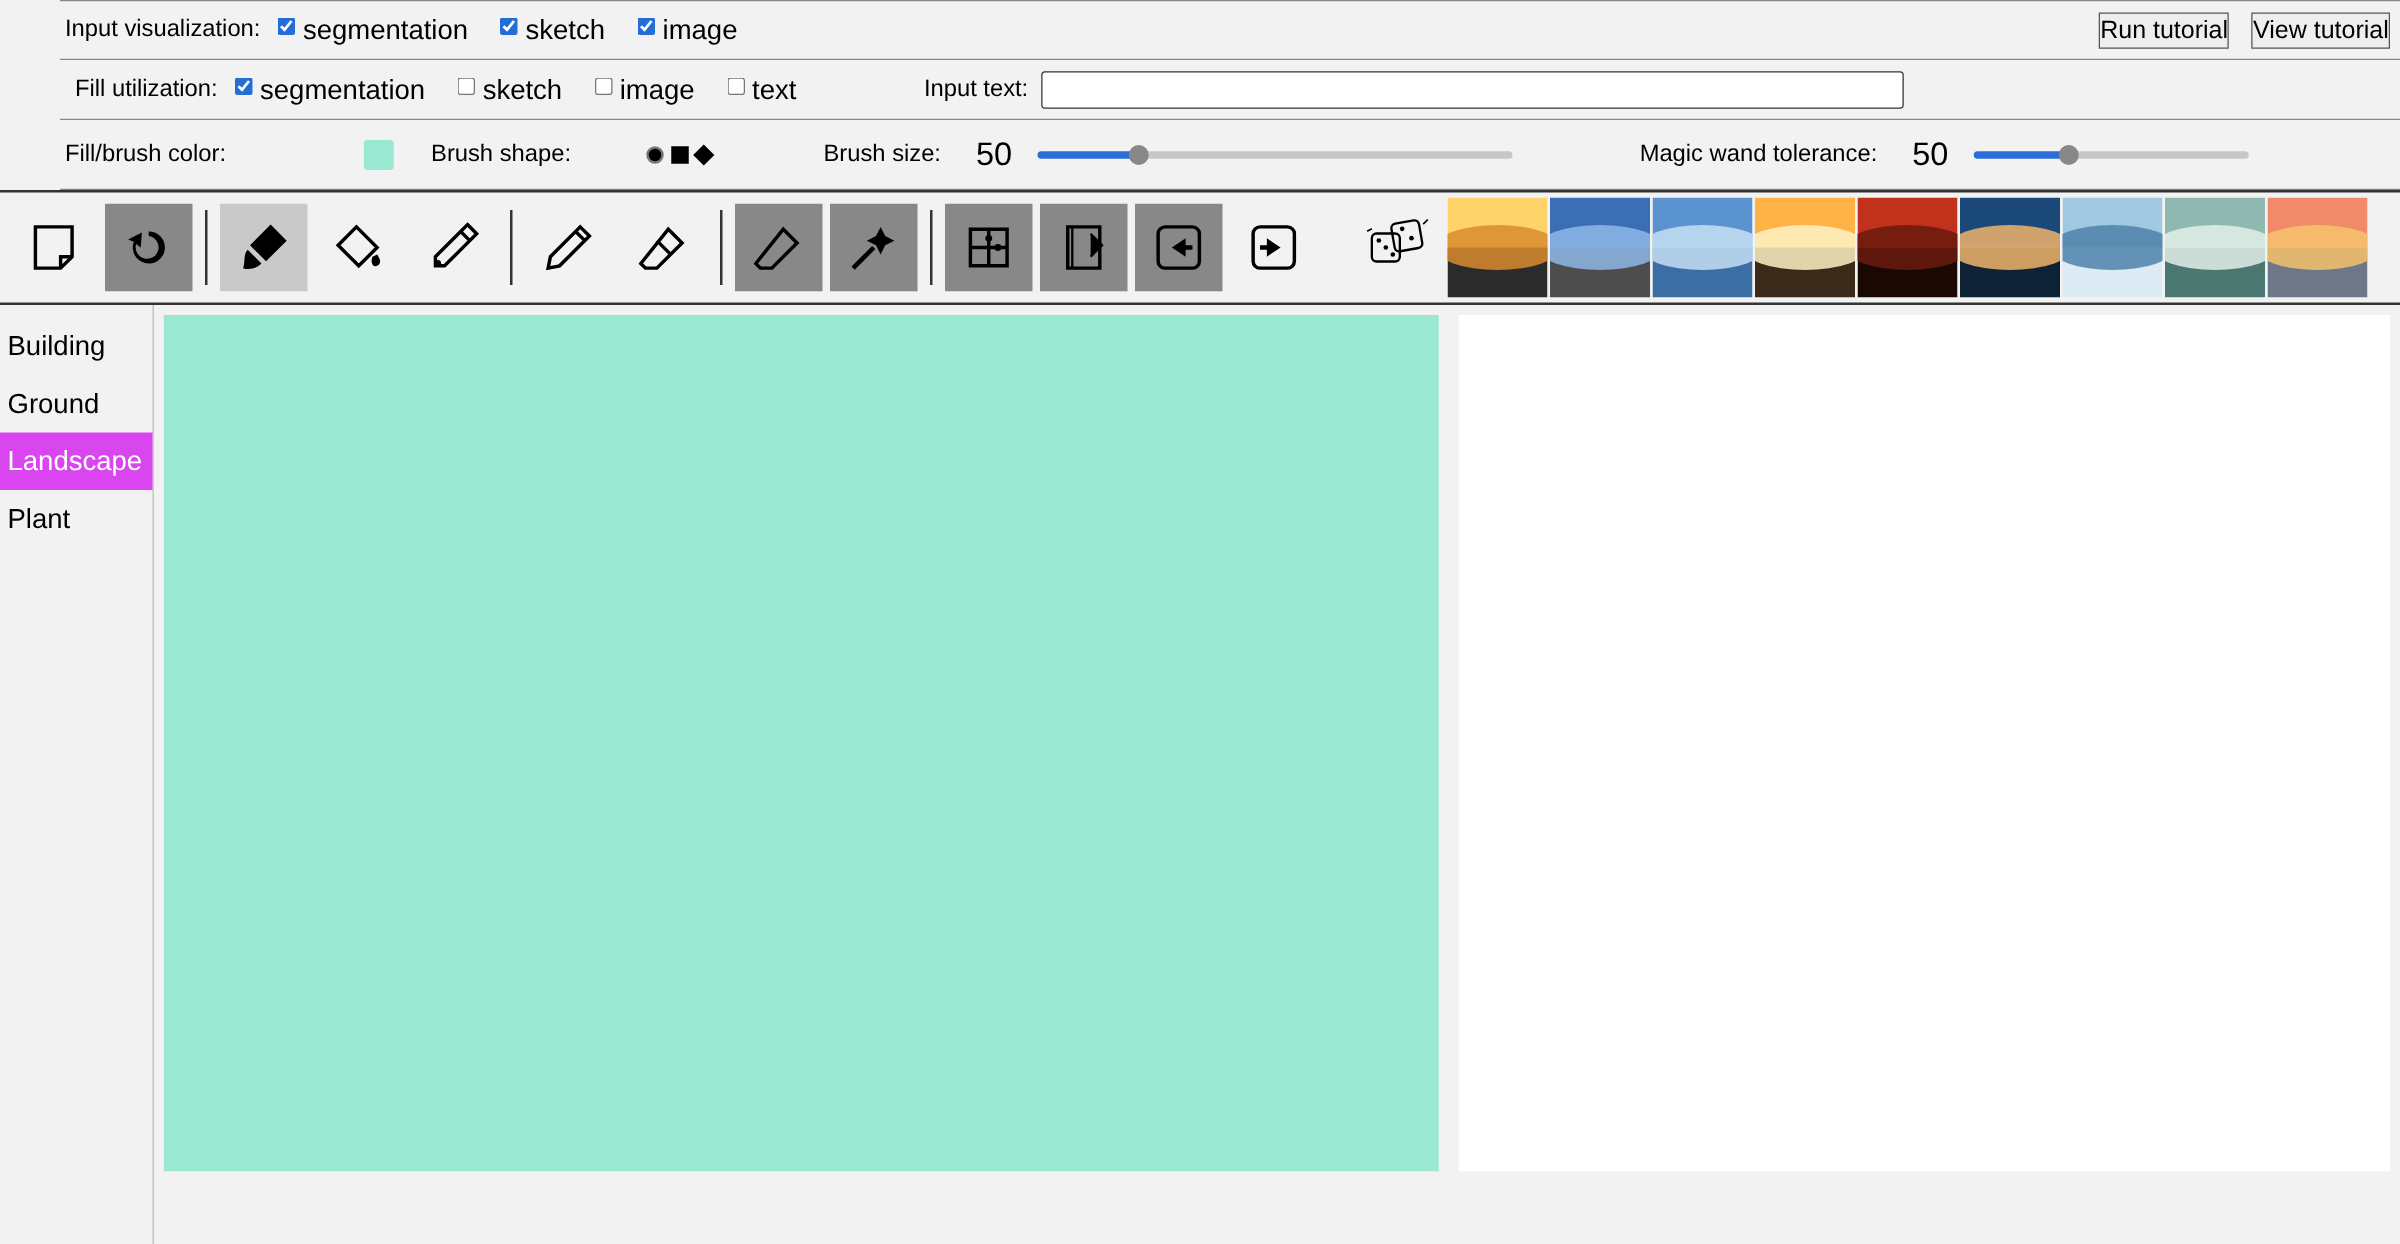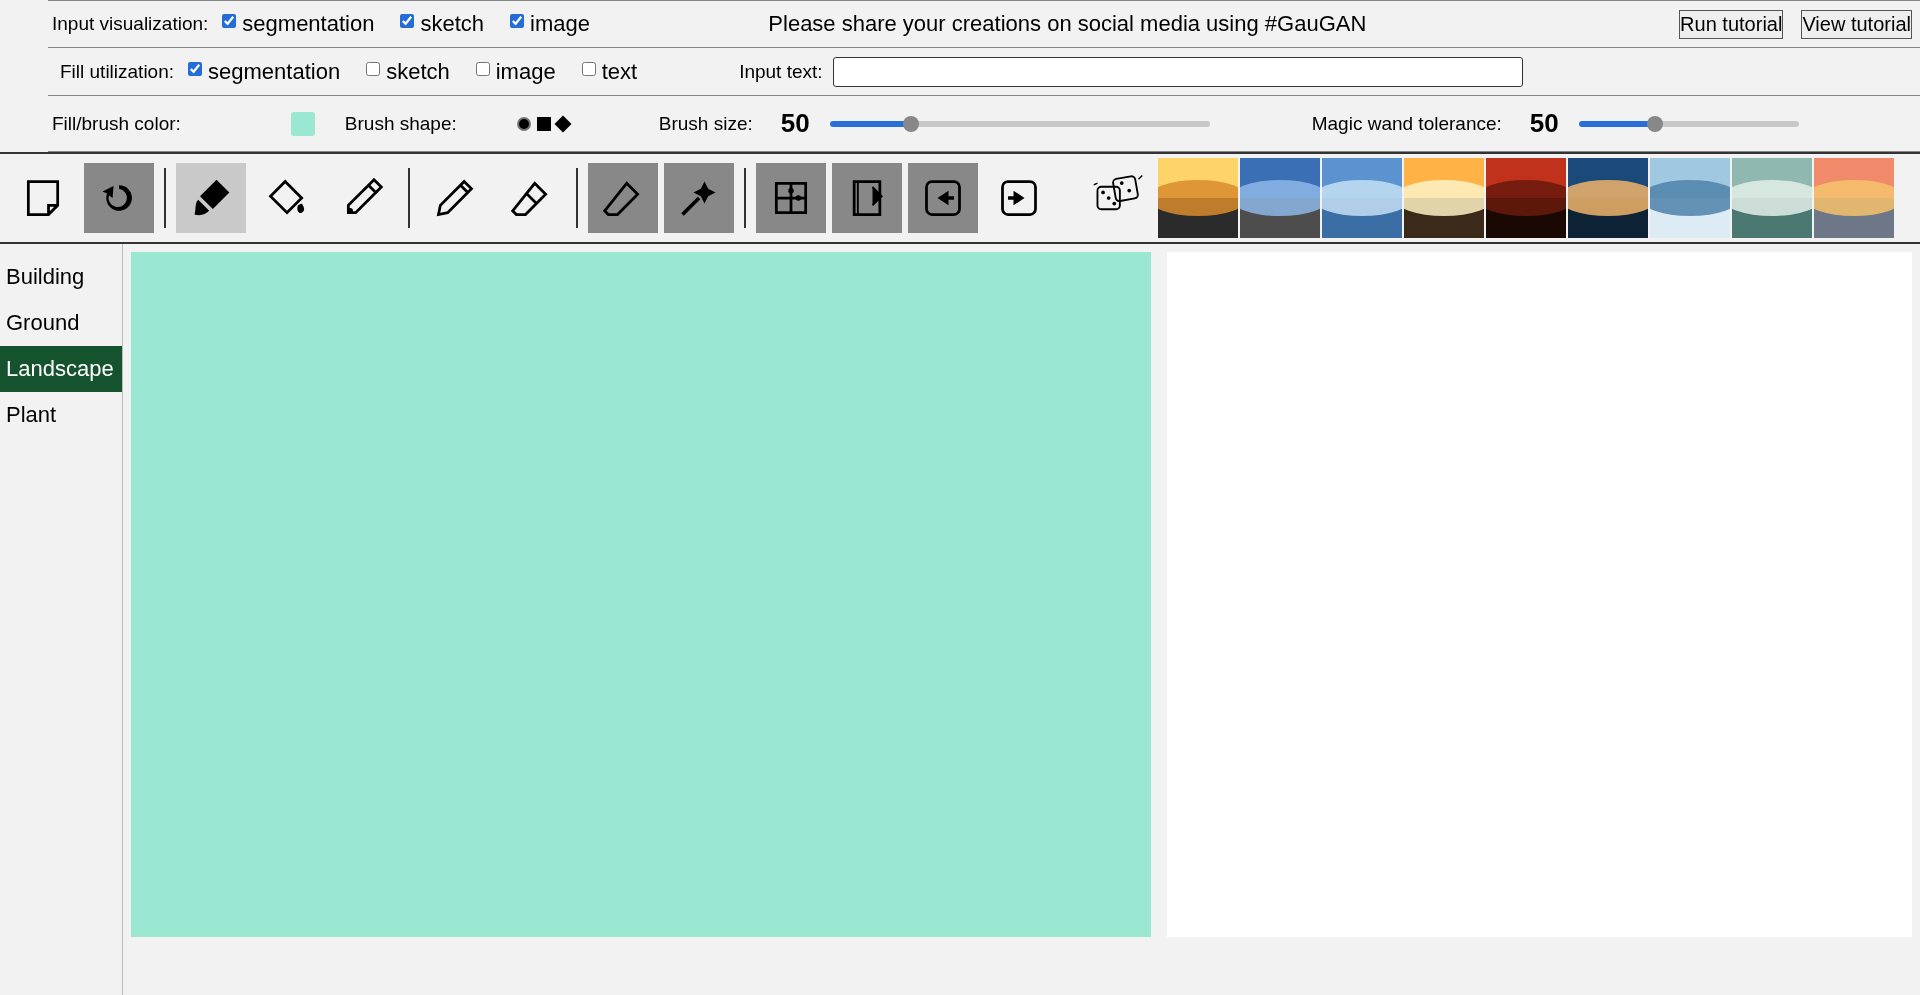--- a/index.html
+++ b/index.html
@@ -44,21 +44,21 @@
     background:#fff;
   }
   .swatch {
     width: 24px; height: 24px;
     border-radius: 3px;
   }
   .shape { display:inline-flex; align-items:center; gap:6px; }
   .shape-circle { width:14px; height:14px; background:#000; border-radius:50%; border:2px solid #777;}
   .shape-square { width:14px; height:14px; background:#000; }
   .shape-diamond { width:12px; height:12px; background:#000; transform:rotate(45deg); }
-  .big-num { font-size: 26px; font-weight: 700; margin: 0 18px; }
+  .big-num { font-size: 26px; font-weight: 400; margin: 0 18px; }
   input[type=range]{
     -webkit-appearance:none; appearance:none;
     height:6px; border-radius:3px; outline:none;
     width:380px;
   }
   input[type=range].sz { background: linear-gradient(to right,#2a6ed9 0%,#2a6ed9 20%,#c7c7c7 20%,#c7c7c7 100%);}
   input[type=range].tol { background: linear-gradient(to right,#2a6ed9 0%,#2a6ed9 35%,#c7c7c7 35%,#c7c7c7 100%); width:220px;}
   input[type=range]::-webkit-slider-thumb{
     -webkit-appearance:none; appearance:none;
     width:16px; height:16px; border-radius:50%; background:#888;
@@ -100,21 +100,21 @@
   .sidebar {
     width:125px;
     border-right:1px solid #bbb;
     padding-top:10px;
   }
   .side-item {
     font-size:22px;
     padding:10px 6px;
     cursor:pointer;
   }
-  .side-item.active { background:#14532d; color:#fff; }
+  .side-item.active { background:#d946ef; color:#fff; }
   .canvas-wrap { padding: 8px; }
   .canvas {
     width:1020px;
     height:685px;
   }
   .output {
     margin:8px;
     width:760px;
     height:685px;
     background:#fff;
@@ -131,21 +131,20 @@
   </label>
   <label class="opt">
     <input type="checkbox" checked="" style="">
     <span>sketch</span>
   </label>
   <label class="opt">
     <input type="checkbox" checked="" style="">
     <span>image</span>
   </label>
 
-  <span class="share-msg">Please share your creations on social media using #GauGAN</span>
 
   <div class="btn-group-right">
     <button class="gray-btn">Run tutorial</button>
     <button class="gray-btn">View tutorial</button>
   </div>
 </div>
 
 <div class="row">
   <span class="lbl" style="margin-left:8px;">Fill utilization:</span>
   <label class="opt">

